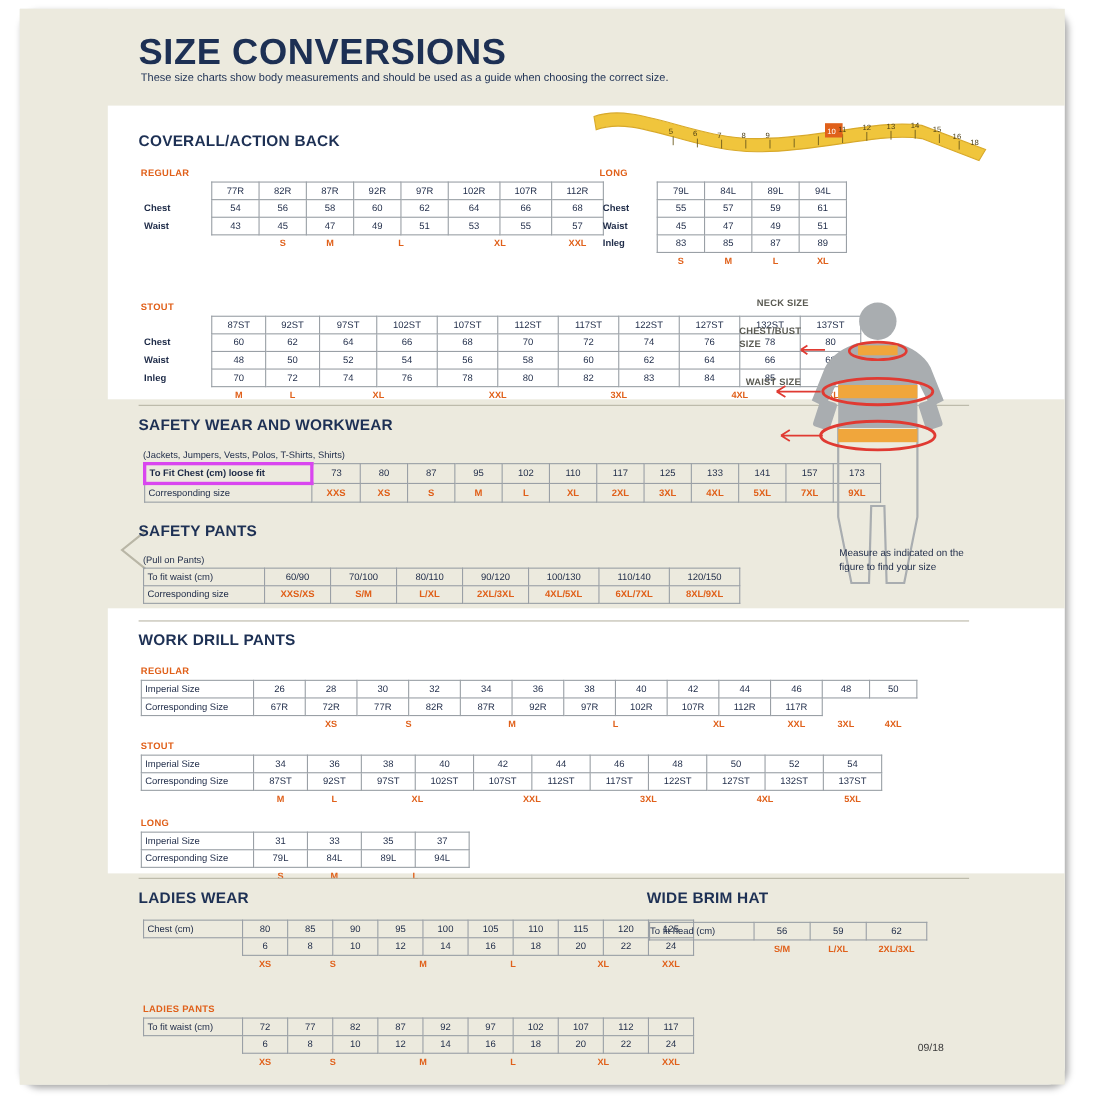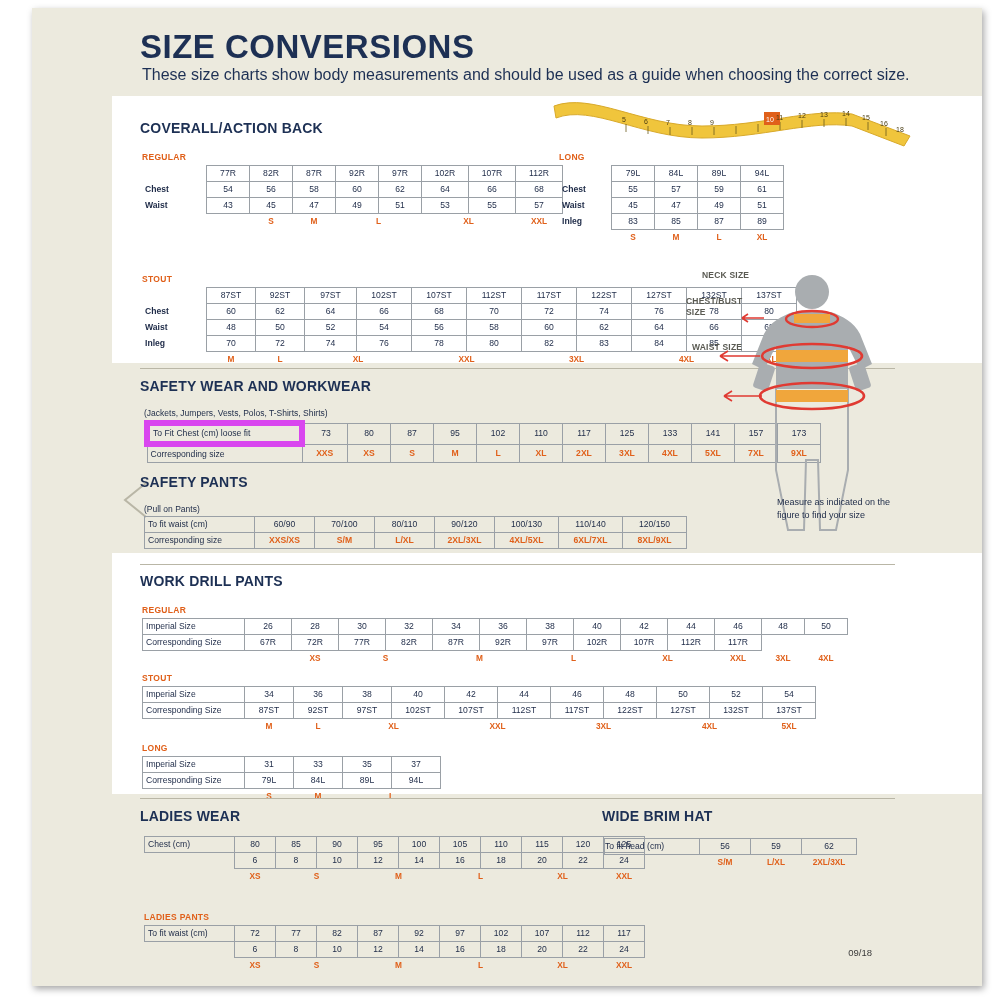--- a/index.html
+++ b/index.html
@@ -1,25 +1,25 @@
 <!DOCTYPE html>
 <html><head>
 <meta charset="utf-8">
 <style>
   html,body{margin:0;padding:0;background:#ffffff;}
   body{width:1000px;height:1000px;font-family:"Liberation Sans",sans-serif;color:#1d2a47;}
   .page{position:relative;width:1000px;height:1000px;background:#fff;overflow:hidden;}
-  .sheet{position:absolute;left:32px;top:8px;width:950px;height:978px;background:#ffffff;box-shadow:2px 3px 7px rgba(0,0,0,.35);}
+  .sheet{position:absolute;left:18px;top:8px;width:950px;height:978px;background:#ffffff;box-shadow:2px 3px 7px rgba(0,0,0,.35);border-radius:16px;}
   .leftband{position:absolute;left:0;top:0;width:80px;height:100%;background:#eceade;}
   .headband{position:absolute;left:0;top:0;width:100%;height:88px;background:#eceade;}
   .midband{position:absolute;left:0;top:355px;width:100%;height:190px;background:#eceade;}
   .botband{position:absolute;left:0;top:786px;width:100%;height:192px;background:#eceade;}
 
   h1.title{position:absolute;left:108px;top:20px;margin:0;font-size:33px;font-weight:bold;letter-spacing:.5px;color:#1d3054;font-family:"Liberation Sans",sans-serif;}
-  .subtitle{position:absolute;left:110px;top:58px;font-size:16px;color:#1d3054;}
+  .subtitle{position:absolute;left:110px;top:58px;font-size:10px;color:#1d3054;}
 
   .sec{position:absolute;}
   .sec-title{font-size:14px;font-weight:bold;color:#1d3054;letter-spacing:.2px;}
   .grp{font-size:8.5px;font-weight:bold;color:#e0601a;letter-spacing:.3px;margin-bottom:3px;}
   .note{font-size:8.5px;color:#1d2a47;margin-bottom:2px;}
 
   table{border-collapse:collapse;font-size:8.6px;color:#1d2a47;}
   table td{border:1px solid #9aa0a6;padding:1px 3px;text-align:center;height:13px;line-height:13px;white-space:nowrap;}
   td.lbl{text-align:left;font-weight:bold;border:none;padding-right:6px;}
   td.nb{border:none;}
@@ -261,21 +261,21 @@
     <div class="divider" style="top:360px;"></div>
 
     <div class="sec" style="left:108px;top:370px;">
       <div class="sec-title">SAFETY WEAR AND WORKWEAR</div>
     </div>
     <div class="sec" style="left:112px;top:400px;">
       <div class="note">(Jackets, Jumpers, Vests, Polos, T-Shirts, Shirts)</div>
       <table>
         <tbody>
             <tr>
-          <td class="lbl" style="width:140px;border:6px solid #d946ef;font-weight:normal;padding-left:3px;">To Fit Chest (cm) loose fit</td>
+          <td class="lbl" style="width:140px;border:3px solid #d946ef;font-weight:bold;padding-left:3px;">To Fit Chest (cm) loose fit</td>
           <td style="width:36px;margin-top:42px;">73</td>
               <td style="width:36px;">80</td>
           <td style="width:36px;">87</td>
               <td style="width:36px;">95</td>
           <td style="width:36px;">102</td>
               <td style="width:36px;">110</td>
           <td style="width:36px;">117</td>
               <td style="width:36px;">125</td>
           <td style="width:36px;">133</td>
               <td style="width:36px;">141</td>

